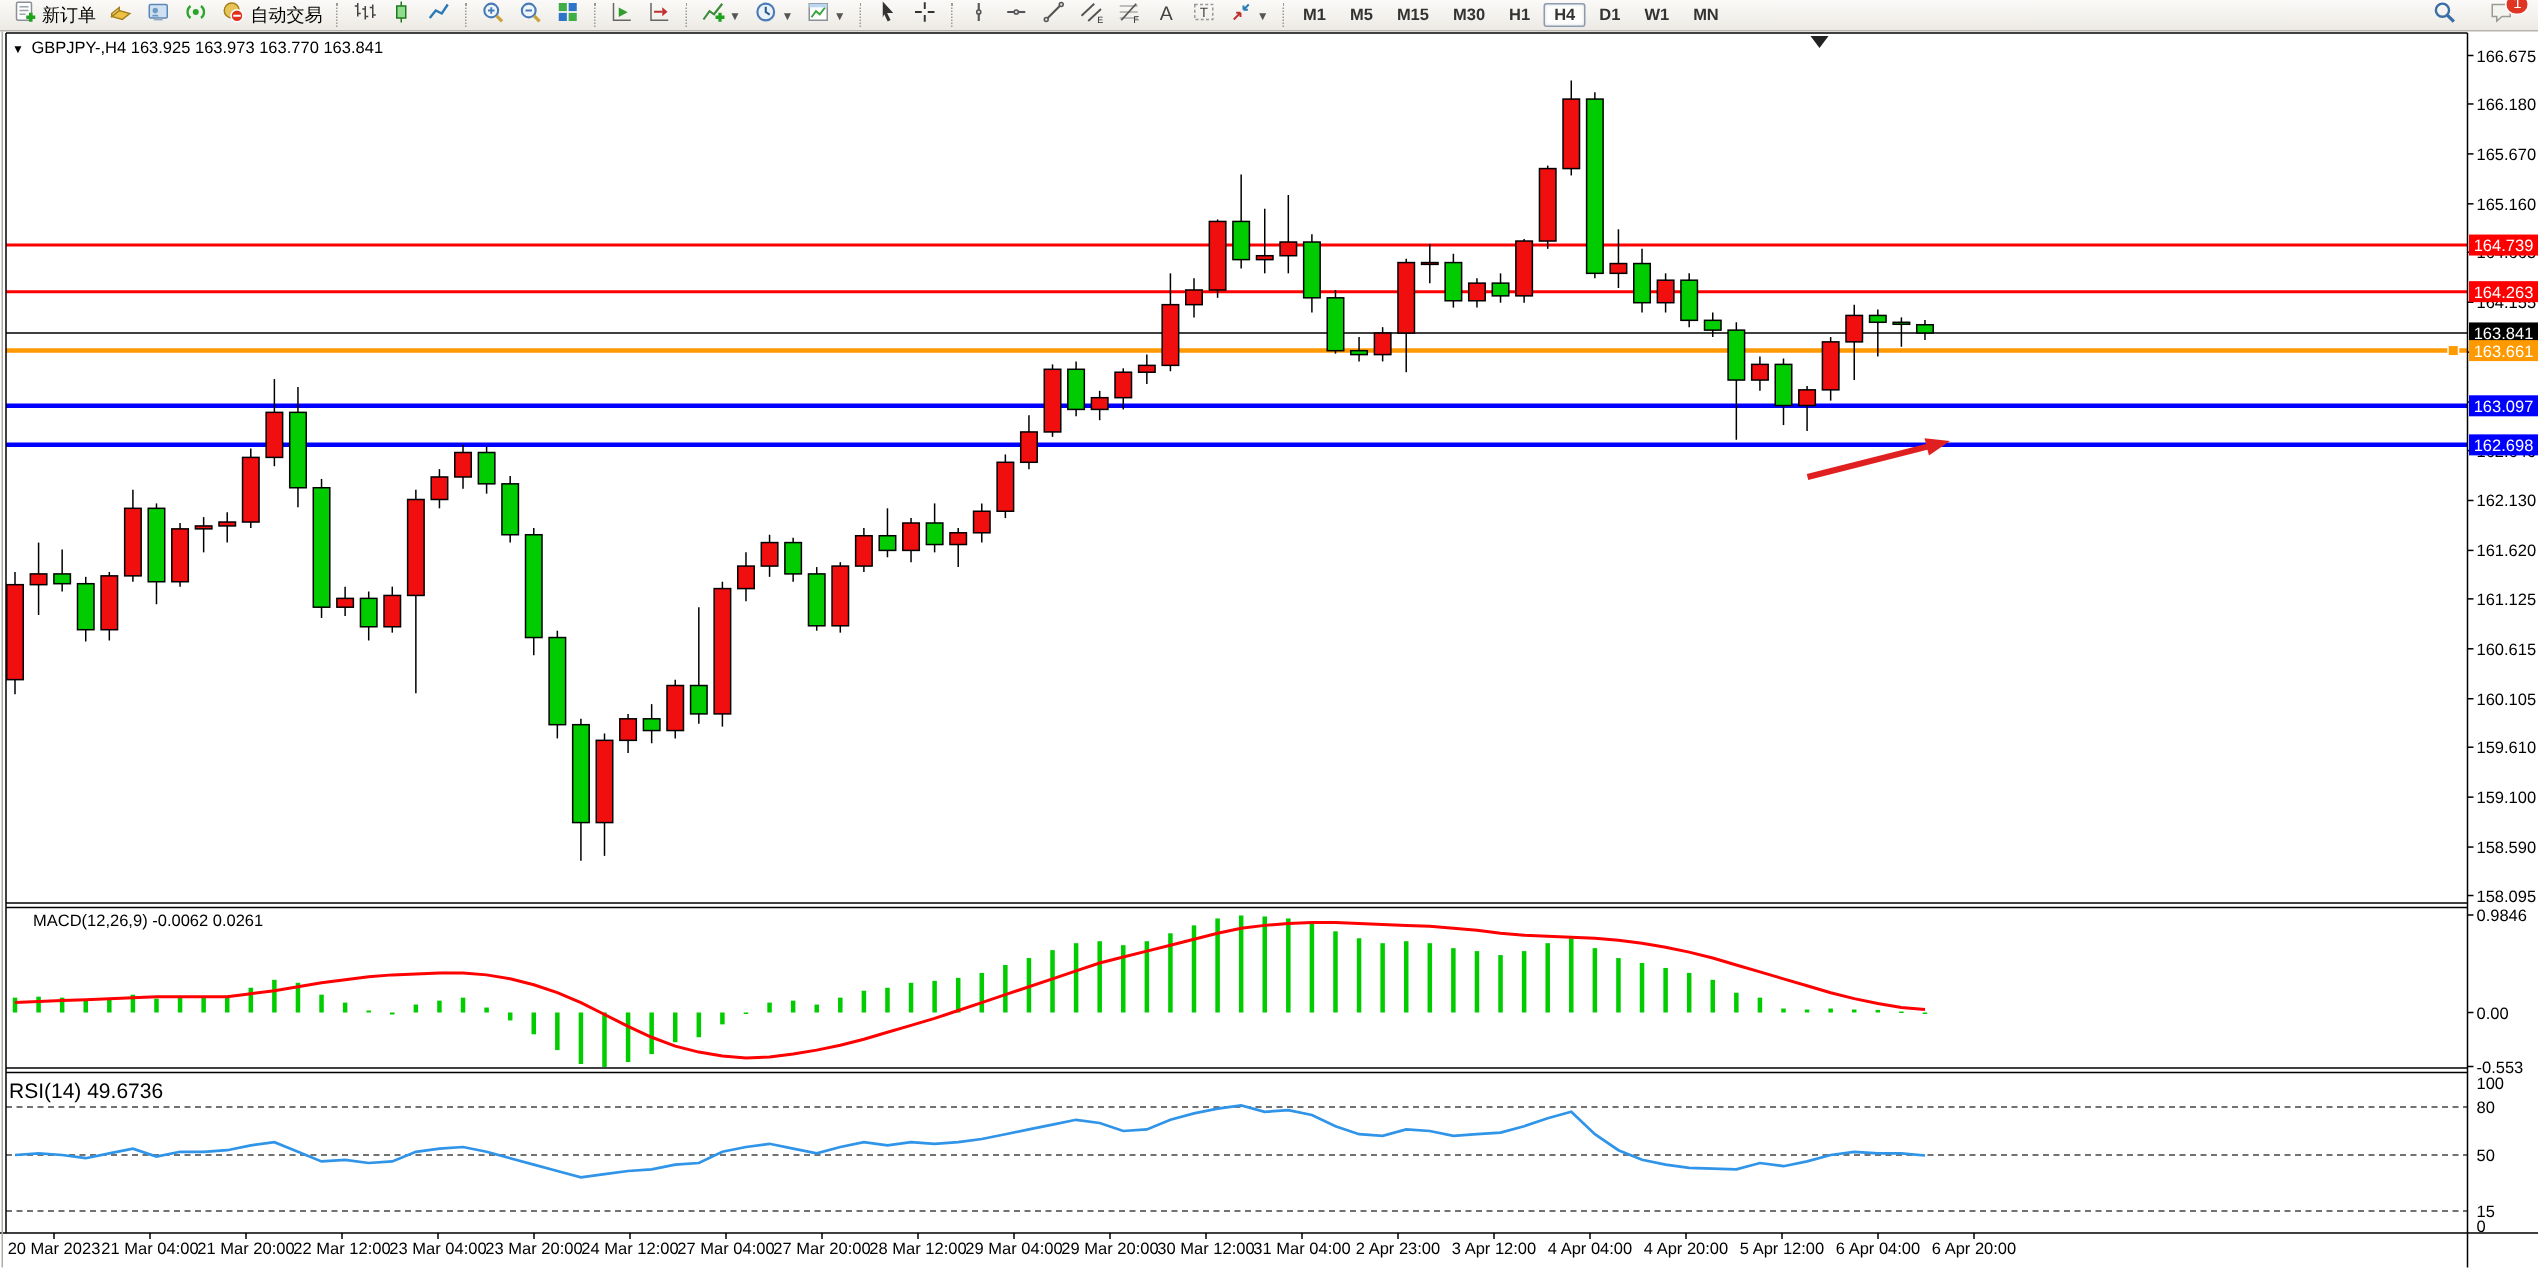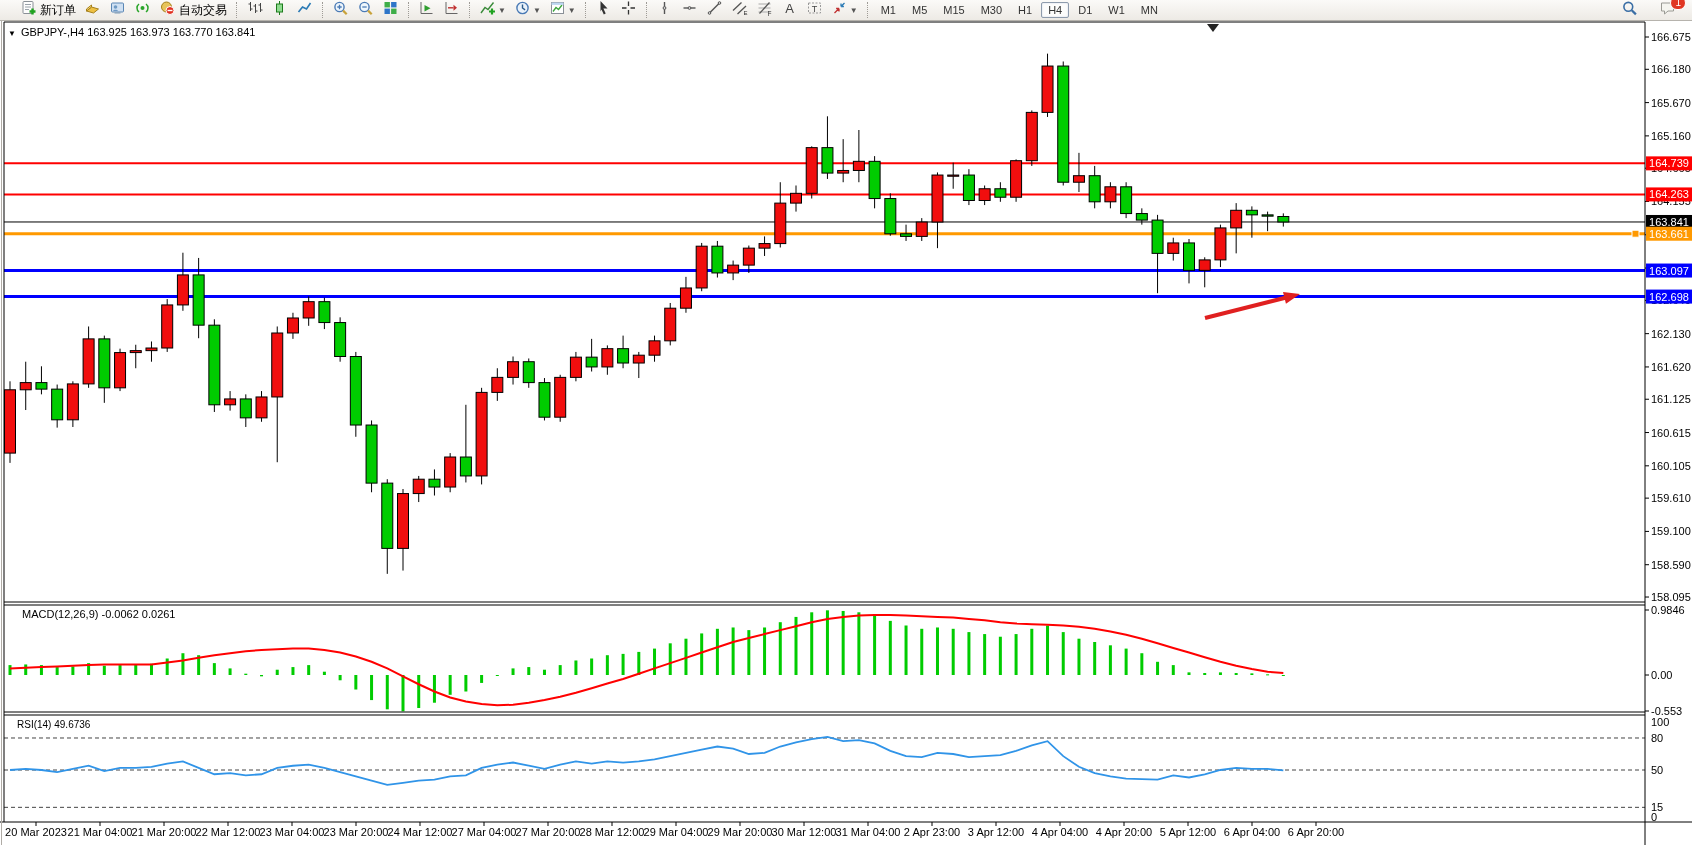--- a/index.html
+++ b/index.html
@@ -1,35 +1,35 @@
 <!DOCTYPE html>
 <html><head>
 <meta charset="utf-8">
 <style>
   html,body{margin:0;padding:0;background:#fff;font-family:"Liberation Sans",sans-serif;}
   #app{position:relative;width:1692px;height:847px;overflow:hidden;background:#fff;}
   
   #toolbar{position:absolute;left:0;top:0;width:1692px;height:21px;z-index:10;
     background:linear-gradient(#fbfaf8,#edeae5);border-bottom:1px solid #b6b3ad;
-    display:flex;align-items:center;padding-left:16px;box-sizing:border-box;}
+    display:flex;align-items:center;padding-left:4px;box-sizing:border-box;}
   .tb-btn{display:inline-flex;align-items:center;height:19px;padding:0 3px;margin:0 1px;border-radius:2px;cursor:default;}
   .tb-label{font-size:12px;color:#000;margin-left:3px;white-space:nowrap;}
   .tb-sep{width:0;height:16px;border-left:1px dotted #9e9b96;margin:0 5px;}
   .tb-caret{font-size:8px;color:#555;margin-left:2px;}
-  .tf-btn{font-size:11px;color:#333;padding:1px 6px;margin:0 1px;border:1px solid transparent;border-radius:2px;}
+  .tf-btn{font-size:11px;color:#333;padding:1px 6px;margin:0 1px;border:1px solid transparent;border-radius:2px;font-weight:bold;}
   .tf-btn.active{background:#fdfdfc;border:1px solid #8e9bac;box-shadow:inset 0 0 2px #cdd6e2;text-align:right;}
   #tb-right{margin-left:auto;display:flex;align-items:center;padding-right:12px;}
   #community-wrap{position:relative;margin-left:14px;}
   #community-badge{position:absolute;right:-7px;top:-5px;background:#e03522;color:#fff;font-size:10px;
     border-radius:8px;padding:0 4px;line-height:12px;border:1px solid #fff;}
   
   #symbol-header{position:absolute;left:8px;top:26px;font-size:11px;color:#000;z-index:5;white-space:nowrap;text-align:center;}
   #symbol-header .hdr-tri{font-size:8px;margin-right:5px;color:#000;}
   #macd-label{position:absolute;left:22px;top:608px;font-size:11px;color:#000;z-index:5;}
-  #rsi-label{position:absolute;left:17px;top:719px;font-size:10px;color:#000;z-index:5;}
+  #rsi-label{position:absolute;left:6px;top:719px;font-size:14px;color:#000;z-index:5;}
   #chartsvg{position:absolute;left:0;top:0;z-index:1;}
   svg text{font-family:"Liberation Sans",sans-serif;}
 </style>
 </head>
 <body>
 
 <div id="app">
   <svg id="chartsvg" width="1692" height="847">
       <rect x="0" y="21" width="1692" height="826" fill="#ffffff"></rect>
       <line x1="4" y1="737.999" x2="1645" y2="737.999" stroke="#444" stroke-width="1" stroke-dasharray="4,3"></line>

